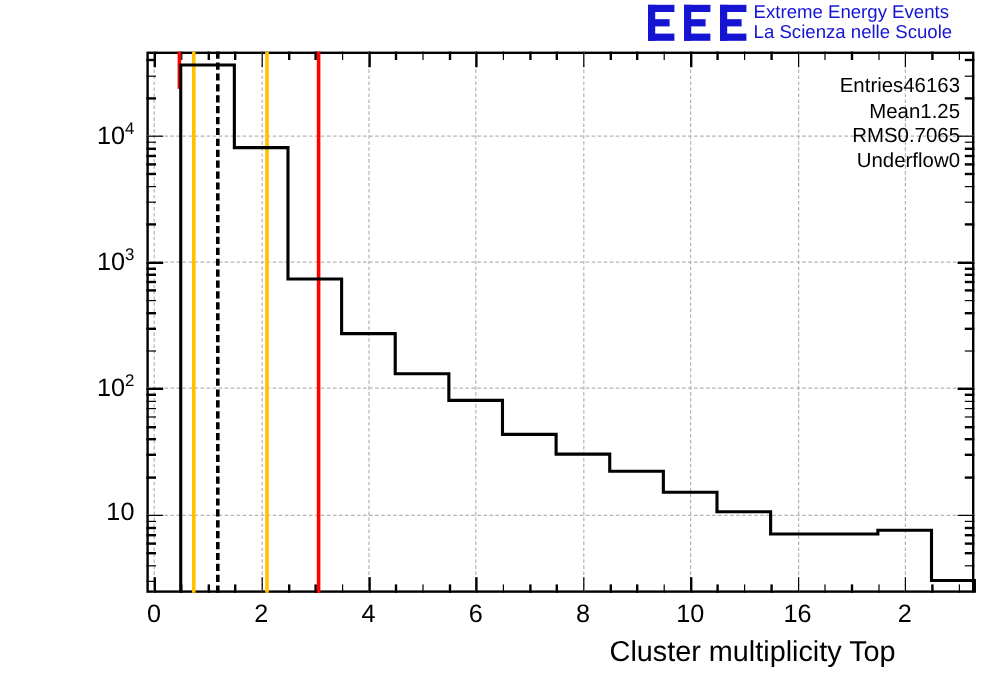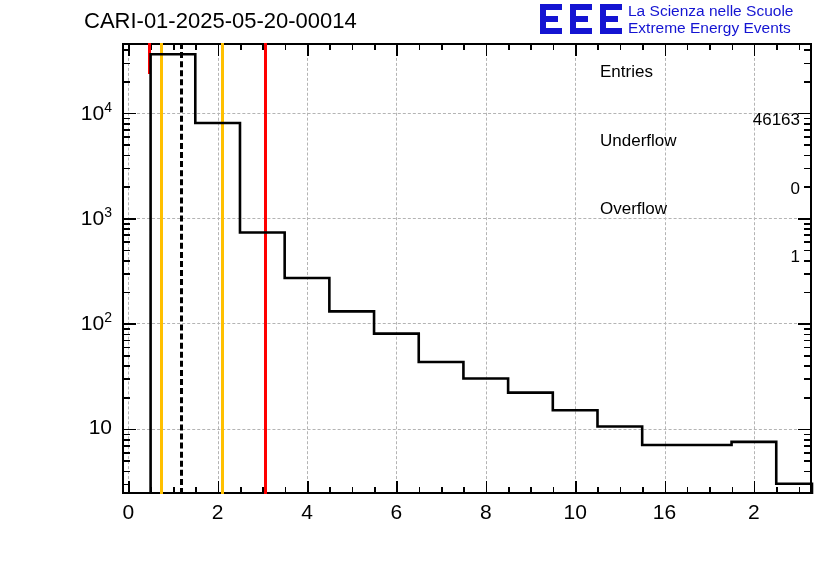--- a/index.html
+++ b/index.html
@@ -39,30 +39,29 @@
 
   .xlab{position:absolute;font-size:21px;text-align:center;width:60px;color:#000;}
   .ylab{position:absolute;font-size:21px;text-align:right;width:70px;color:#000;white-space:nowrap;}
   .ylab sup{font-size:14px;vertical-align:super;}
 
   #xtitle{left:508px;top:530px;font-size:24px;white-space:nowrap;color:#000;}
 
   
   #stats{left:600px;top:62px;width:200px;font-size:17px;color:#000;}
   #stats .st-title{text-align:center;padding-bottom:2px;border-bottom:1.6px solid #000;margin-bottom:1px;}
-  #stats .st-row{display:flex;justify-content:space-between;line-height:20.5px;}
+  #stats .st-row{display:flex;justify-content:flex-end;line-height:20.5px;}
   #stats .st-row .k{text-align:left;}
-  #stats .st-row .v{text-align:right;margin-top:48px;}
+  #stats .st-row .v{text-align:right;}
 </style>
 </head>
 <body>
 
 <div id="root">
 
-  <div class="abs" id="title">CARI-01-2025-05-20-00014</div>
 
   <div class="abs" id="logo">
     <div id="logo-mark">
       <div class="eee-letter" style="left:0px">
           <i class="b4"></i>
           <i class="b1"></i>
           <i class="b2"></i>
           <i class="b3"></i>
         </div>
       <div class="eee-letter" style="left:30px">
@@ -72,22 +71,22 @@
           <i class="b3"></i>
         </div>
       <div class="eee-letter" style="left:60px">
           <i class="b4"></i>
           <i class="b1"></i>
           <i class="b2"></i>
           <i class="b3"></i>
         </div>
     </div>
     <div id="logo-text">
+      <div>Extreme Energy Events</div>
       <div>La Scienza nelle Scuole</div>
-      <div>Extreme Energy Events</div>
     </div>
   </div>
 
   <div class="abs" id="frame"></div>
   <div class="abs" id="plot">
       <div class="gridv" style="left: 6.25648px;"></div>
       <div class="gridv" style="left: 95.6347px;"></div>
       <div class="gridv" style="left: 185.013px;"></div>
       <div class="gridv" style="left: 274.391px;"></div>
       <div class="gridv" style="left: 363.769px;"></div>
@@ -246,30 +245,35 @@
       <div class="tickyr" style="top: 6.39216px; width: 8px;"></div>
     </div>
 
   <div class="abs" id="stats">
     <div id="stats-rows">
         <div class="st-row">
           <span class="k">Entries</span>
           <span class="v">46163</span>
         </div>
         <div class="st-row">
+          <span class="k">Mean</span>
+          <span class="v">1.25</span>
+        </div>
+        <div class="st-row">
+          <span class="k">RMS</span>
+          <span class="v">0.7065</span>
+        </div>
+        <div class="st-row">
           <span class="k">Underflow</span>
           <span class="v">0</span>
         </div>
-        <div class="st-row">
-          <span class="k">Overflow</span>
-          <span class="v">1</span>
-        </div>
       </div>
   </div>
 
+  <div class="abs" id="xtitle">Cluster multiplicity Top</div>
 
 <div class="xlab abs" style="left: 98.2565px; top: 500px;">0</div>
     <div class="xlab abs" style="left: 187.635px; top: 500px;">2</div>
     <div class="xlab abs" style="left: 277.013px; top: 500px;">4</div>
     <div class="xlab abs" style="left: 366.391px; top: 500px;">6</div>
     <div class="xlab abs" style="left: 455.769px; top: 500px;">8</div>
     <div class="xlab abs" style="left: 545.148px; top: 500px;">10</div>
     <div class="xlab abs" style="left: 634.526px; top: 500px;">16</div>
     <div class="xlab abs" style="left: 723.904px; top: 500px;">2</div>
     <div class="ylab abs" style="left: 42px; top: 414.729px;">10</div>

